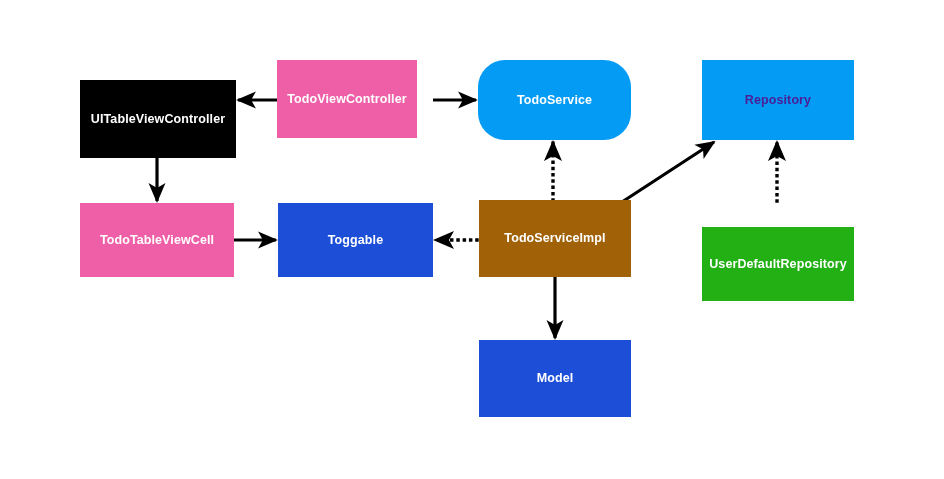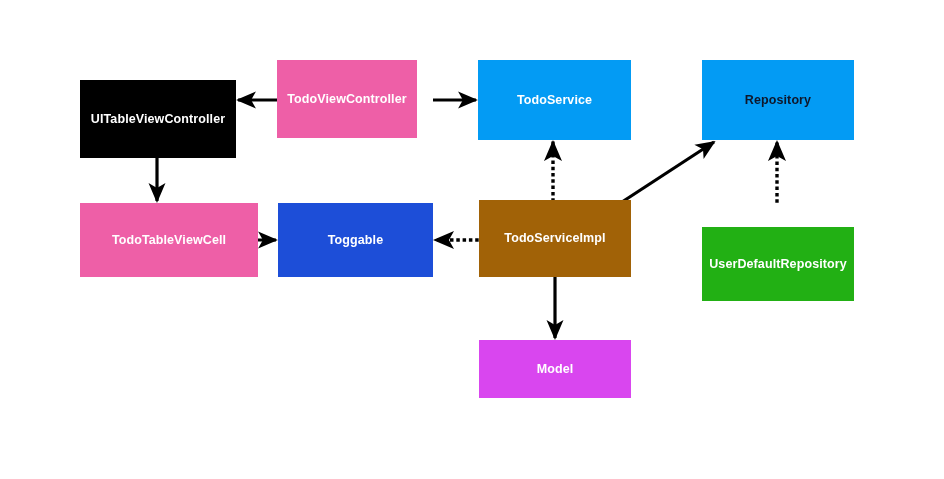--- a/index.html
+++ b/index.html
@@ -62,21 +62,21 @@
         <line x1="553" y1="200" x2="553" y2="142" stroke="#000000" stroke-width="3.4" stroke-dasharray="0.1 6.2" stroke-linecap="square" marker-end="url(#arrowhead)"></line>
         <line x1="477" y1="240" x2="435" y2="240" stroke="#000000" stroke-width="3.4" stroke-dasharray="0.1 6.2" stroke-linecap="square" marker-end="url(#arrowhead)"></line>
         <line x1="622" y1="202" x2="714" y2="142" stroke="#000000" stroke-width="3.2" marker-end="url(#arrowhead)"></line>
         <line x1="777" y1="201" x2="777" y2="142" stroke="#000000" stroke-width="3.4" stroke-dasharray="0.1 6.2" stroke-linecap="square" marker-end="url(#arrowhead)"></line>
         <line x1="555" y1="277" x2="555" y2="338" stroke="#000000" stroke-width="3.2" marker-end="url(#arrowhead)"></line>
       </g>
   </svg>
 
   <div class="node" style="left: 80px; top: 60px; width: 156px; height: 78px; background: rgb(0, 0, 0); color: rgb(255, 255, 255); margin-top: 20px;">UITableViewController</div>
   <div class="node" style="left: 277px; top: 60px; width: 140px; height: 78px; background: rgb(238, 95, 167); color: rgb(255, 255, 255);">TodoViewController</div>
-  <div class="node" style="left: 478px; top: 60px; width: 153px; height: 80px; background: rgb(3, 155, 244); color: rgb(255, 255, 255);">TodoService</div>
-  <div class="node" style="left: 702px; top: 60px; width: 152px; height: 80px; background: rgb(3, 155, 244); color: #0f172a;">Repository</div>
-  <div class="node" style="left: 80px; top: 203px; width: 178px; height: 74px; background: rgb(238, 95, 167); color: rgb(255, 255, 255);">TodoTableViewCell</div>
+  <div class="node" style="left: 478px; top: 60px; width: 153px; height: 80px; background: rgb(3, 155, 244); color: rgb(255, 255, 255); border-radius: 27px;">TodoService</div>
+  <div class="node" style="left: 702px; top: 60px; width: 152px; height: 80px; background: rgb(3, 155, 244); color: #4c1d95;">Repository</div>
+  <div class="node" style="left: 80px; top: 203px; width: 154px; height: 74px; background: rgb(238, 95, 167); color: rgb(255, 255, 255);">TodoTableViewCell</div>
   <div class="node" style="left: 278px; top: 203px; width: 155px; height: 74px; background: #1d4ed8; color: rgb(255, 255, 255);">Toggable</div>
   <div class="node" style="left: 479px; top: 200px; width: 152px; height: 77px; background: #a16207; color: rgb(255, 255, 255);">TodoServiceImpl</div>
   <div class="node" style="left: 702px; top: 203px; width: 152px; height: 74px; background: rgb(34, 176, 20); color: rgb(255, 255, 255); margin-top: 24px;">UserDefaultRepository</div>
-  <div class="node" style="left: 479px; top: 340px; width: 152px; height: 58px; background: #d946ef; color: rgb(255, 255, 255);">Model</div>
+  <div class="node" style="left: 479px; top: 340px; width: 152px; height: 77px; background: #1d4ed8; color: rgb(255, 255, 255);">Model</div>
 
 </div>
 
 </body></html>

